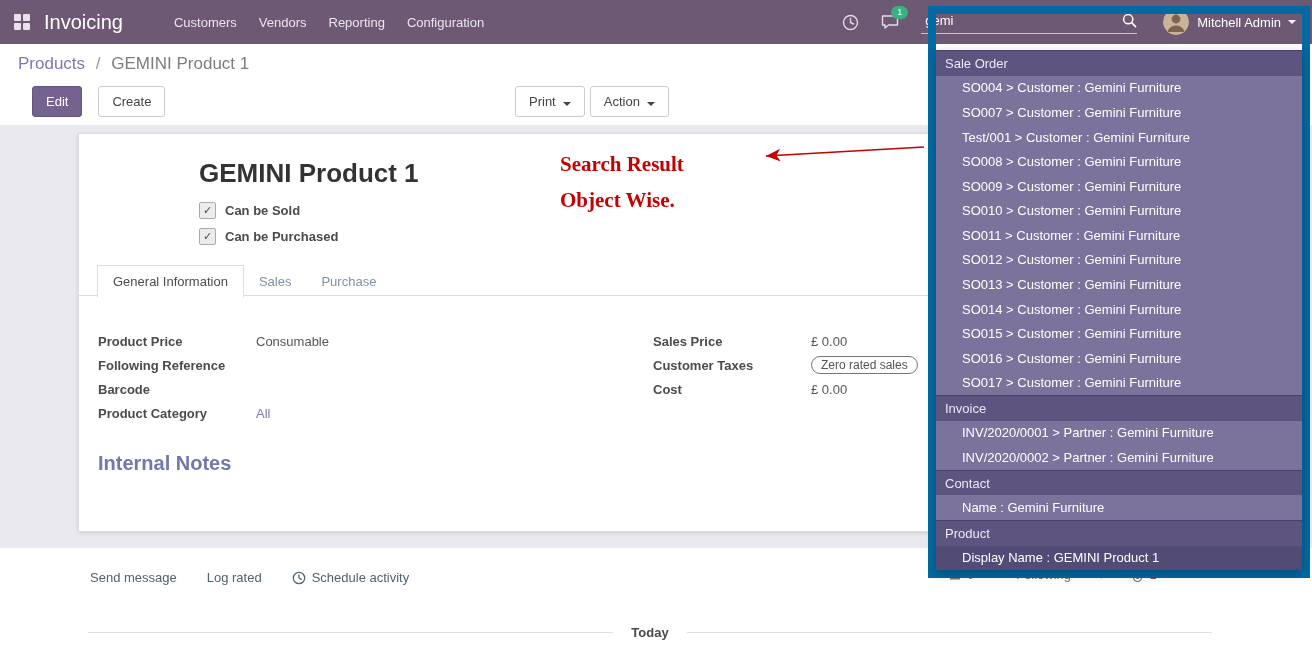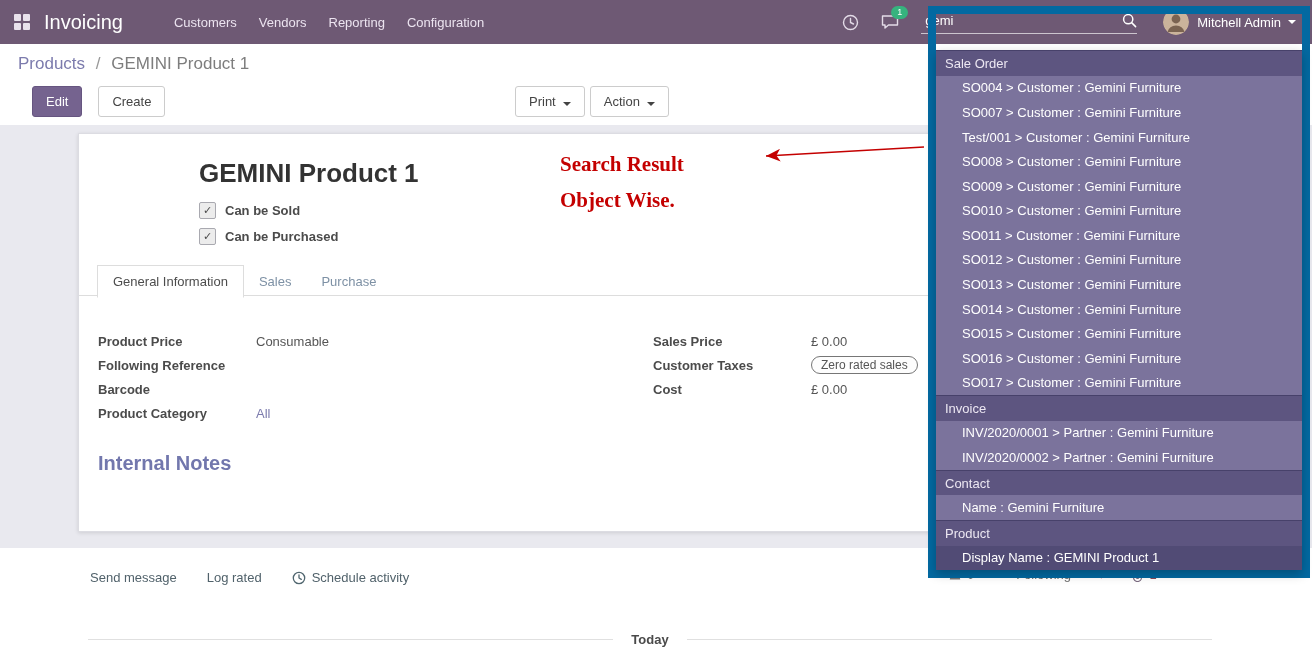--- a/index.html
+++ b/index.html
@@ -73,21 +73,21 @@
   .chatter{position:absolute;top:548px;left:0;width:1300px;height:110px;background:#fff;z-index:1;}
   .chatter-links{position:absolute;top:22px;left:90px;display:flex;gap:30px;align-items:center;}
   .chatter-links a{font-size:13px;color:#51626b;text-decoration:none;cursor:pointer;
                    display:flex;align-items:center;gap:6px;}
   .followers{position:absolute;top:18px;left:948px;display:flex;gap:26px;align-items:center;
              font-size:13px;color:#6d6d6d;}
   .f-item{display:flex;align-items:center;gap:5px;cursor:pointer;}
   .check-icon{color:#6d6d6d;}
   .heart-icon{color:#dd8899;font-size:14px;cursor:pointer;}
   .att-count{color:#8c4854;}
-  .today-divider{position:absolute;top:77px;left:0;right:0;display:flex;align-items:center;padding:0 88px;margin-top:7px;}
+  .today-divider{position:absolute;top:77px;left:0;right:0;display:flex;align-items:center;padding:0 88px;}
   .today-divider .line{flex:1;border-top:1px solid #e0e0e0;height:0;}
   .today-text{margin:0 18px;font-size:13px;font-weight:bold;color:#4a4a4a;}
 
   
   .search-overlay{position:absolute;left:928px;top:6px;width:382px;height:572px;
                   border:8px solid #0369a1;z-index:30;background:transparent;box-sizing:border-box;}
   .dd-panel{position:absolute;left:0;right:0;top:36px;bottom:0;display:flex;flex-direction:column;
             box-shadow:0 4px 10px rgba(0,0,0,.25);}
   .dd-header{flex:1 1 0;display:flex;align-items:center;padding-left:9px;background:#5d5580;
              color:#ece7f2;font-size:13px;border-top:1px solid #47416a;white-space:nowrap;overflow:hidden;}

